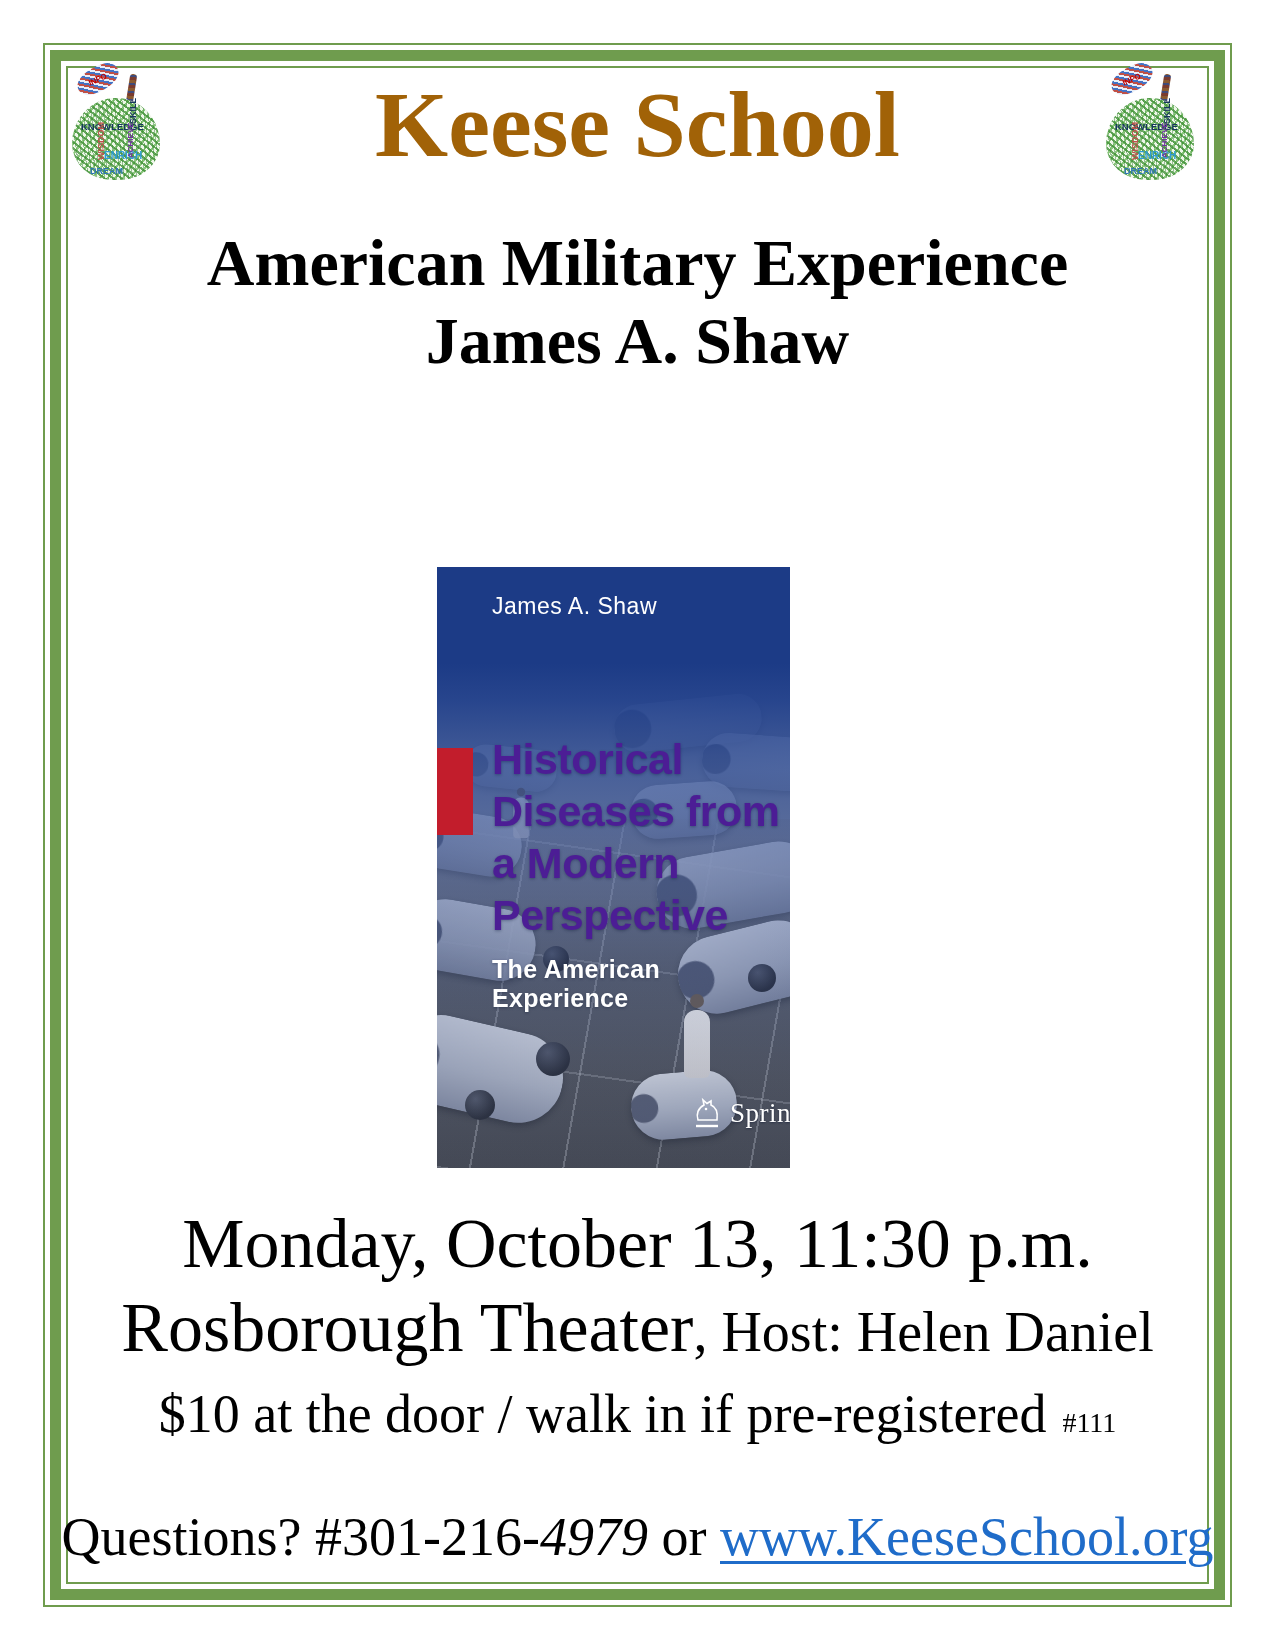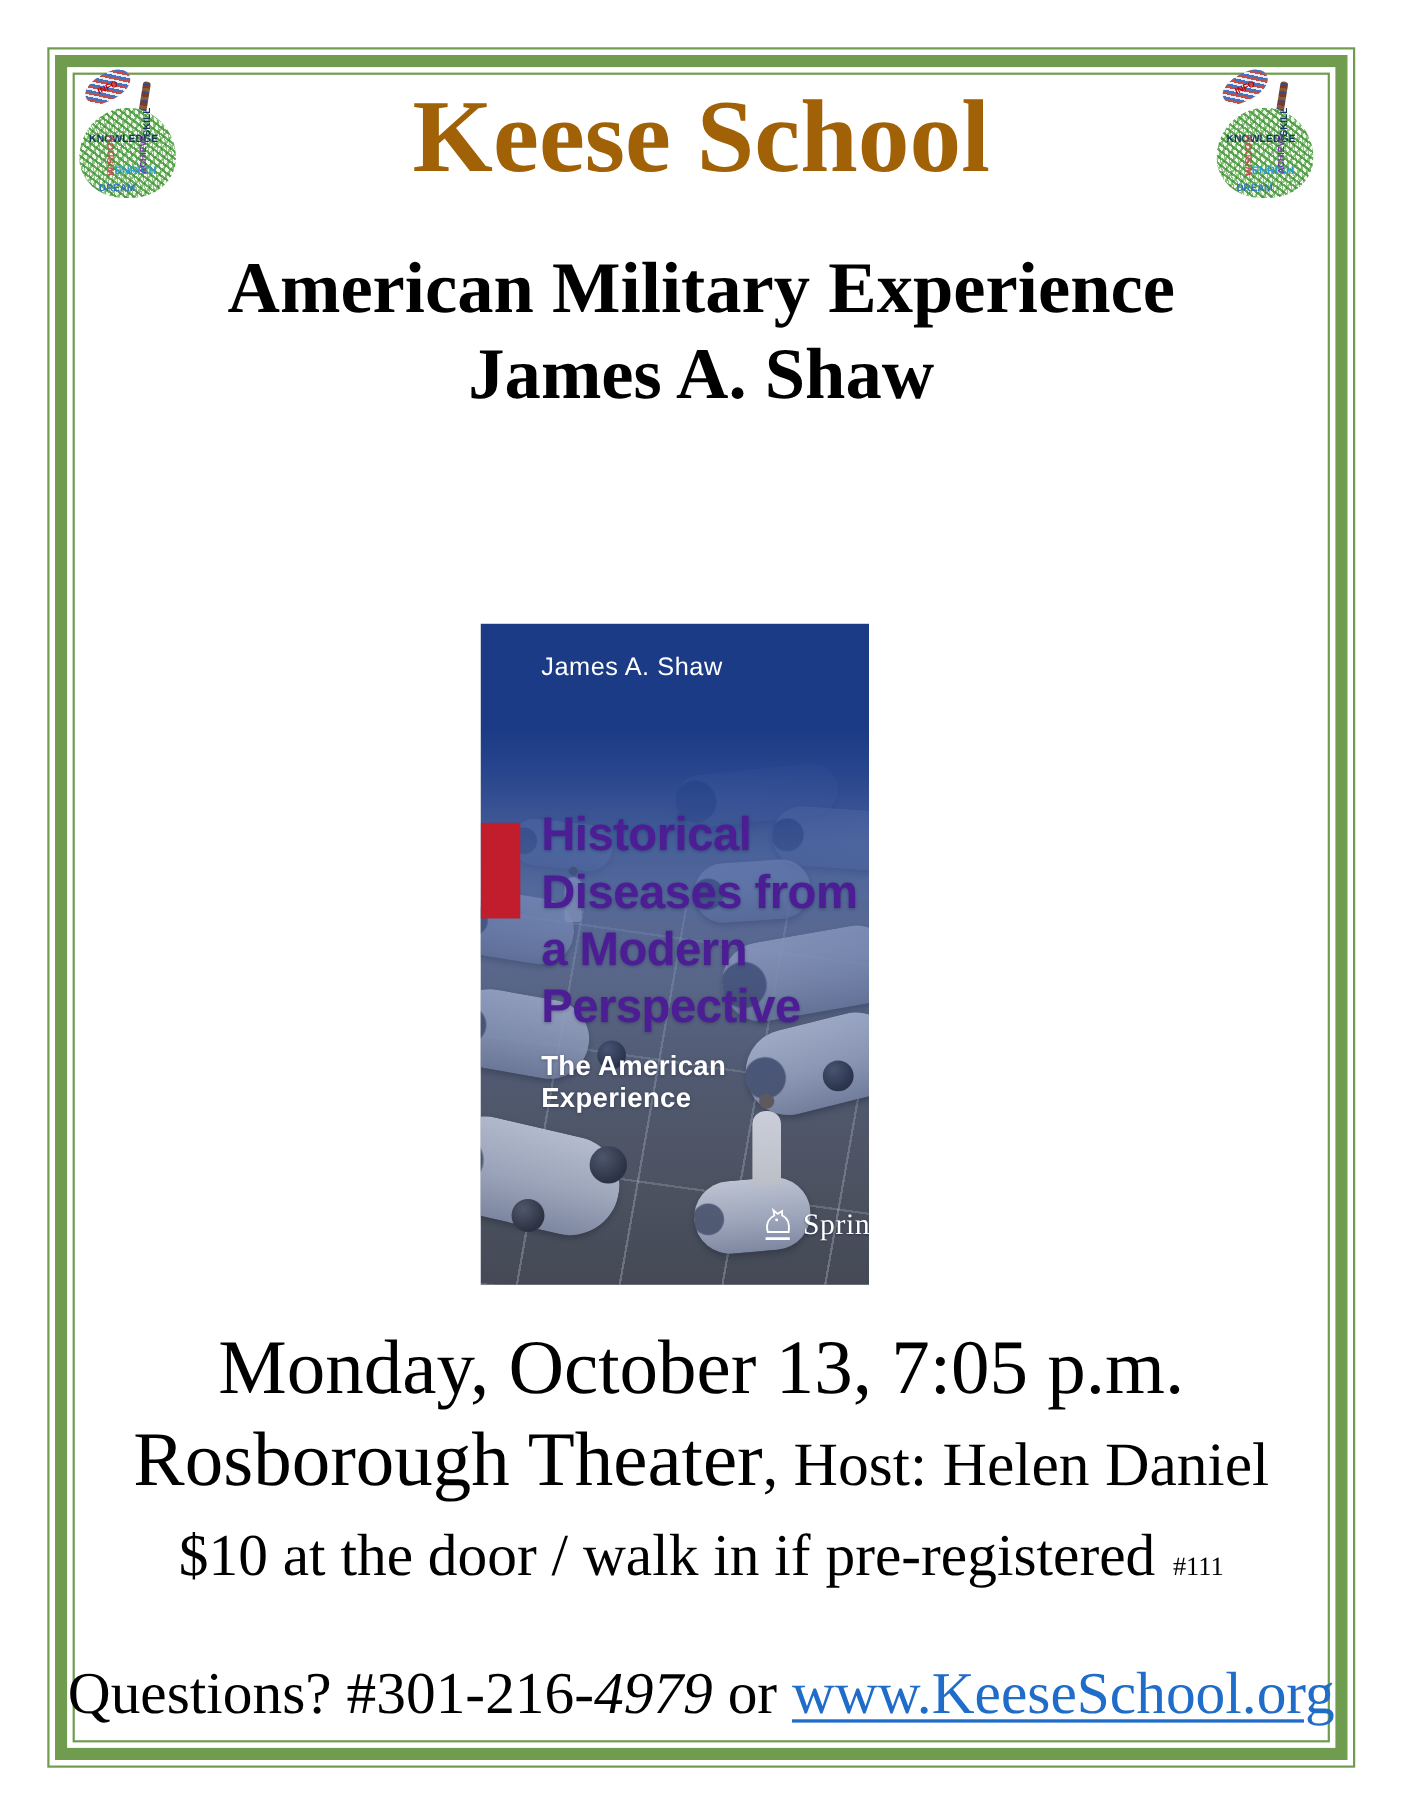--- a/index.html
+++ b/index.html
@@ -111,21 +111,21 @@
     position:absolute;left:252px;top:528px;display:flex;align-items:center;gap:7px;color:#fff;
   }
   .springer-text{font-size:27px;letter-spacing:0.5px;text-shadow:0 1px 2px rgba(10,20,50,0.5);}
 
   
   .details{position:absolute;top:1202px;left:0;right:0;text-align:center;color:#000;}
   .l1,.l2{font-size:70px;line-height:84px;}
   .l3{font-size:54px;line-height:80px;}
   .l4{font-size:54px;line-height:76px;margin-top:36px;}
   .host-sm{font-size:56px;}
-  .evt-num{font-size:24px;margin-left:16px;}
+  .evt-num{font-size:28px;margin-left:16px;}
   .ital{font-style:italic;}
   .link{
     color:#1f6cc9;text-decoration:underline;cursor:pointer;
     text-decoration-thickness:3px;text-underline-offset:6px;
   }
 </style>
 </head>
 <body>
 
 <div class="frame frame-outer"></div>
@@ -213,17 +213,17 @@
     <svg width="34" height="36" viewBox="0 0 34 36">
       <path d="M9 25 C7 19 9 13 15 10 L14 5 L18 8.5 L22 6 L22 10 C27 12 29 17 28 25 Z" fill="none" stroke="#ffffff" stroke-width="1.6"></path>
       <circle cx="17" cy="14" r="1.3" fill="#ffffff"></circle>
       <line x1="7" y1="31" x2="29" y2="31" stroke="#ffffff" stroke-width="2.4"></line>
     </svg>
     <span class="springer-text">Springer</span>
   </div>
 </div>
 
 <div class="details">
-  <div class="l1">Monday, October 13, 7:05 p.m.</div>
+  <div class="l1">Monday, October 13, 11:30 p.m.</div>
   <div class="l2"><span>Rosborough Theater</span><span class="host-sm">, Host: Helen Daniel</span></div>
   <div class="l3"><span>$10 at the door / walk in if pre-registered</span><span class="evt-num">#111</span></div>
   <div class="l4"><span>Questions? #301-216-</span><span class="ital">4979</span><span> or </span><a class="link">www.KeeseSchool.org</a></div>
 </div>
 
 </body></html>

